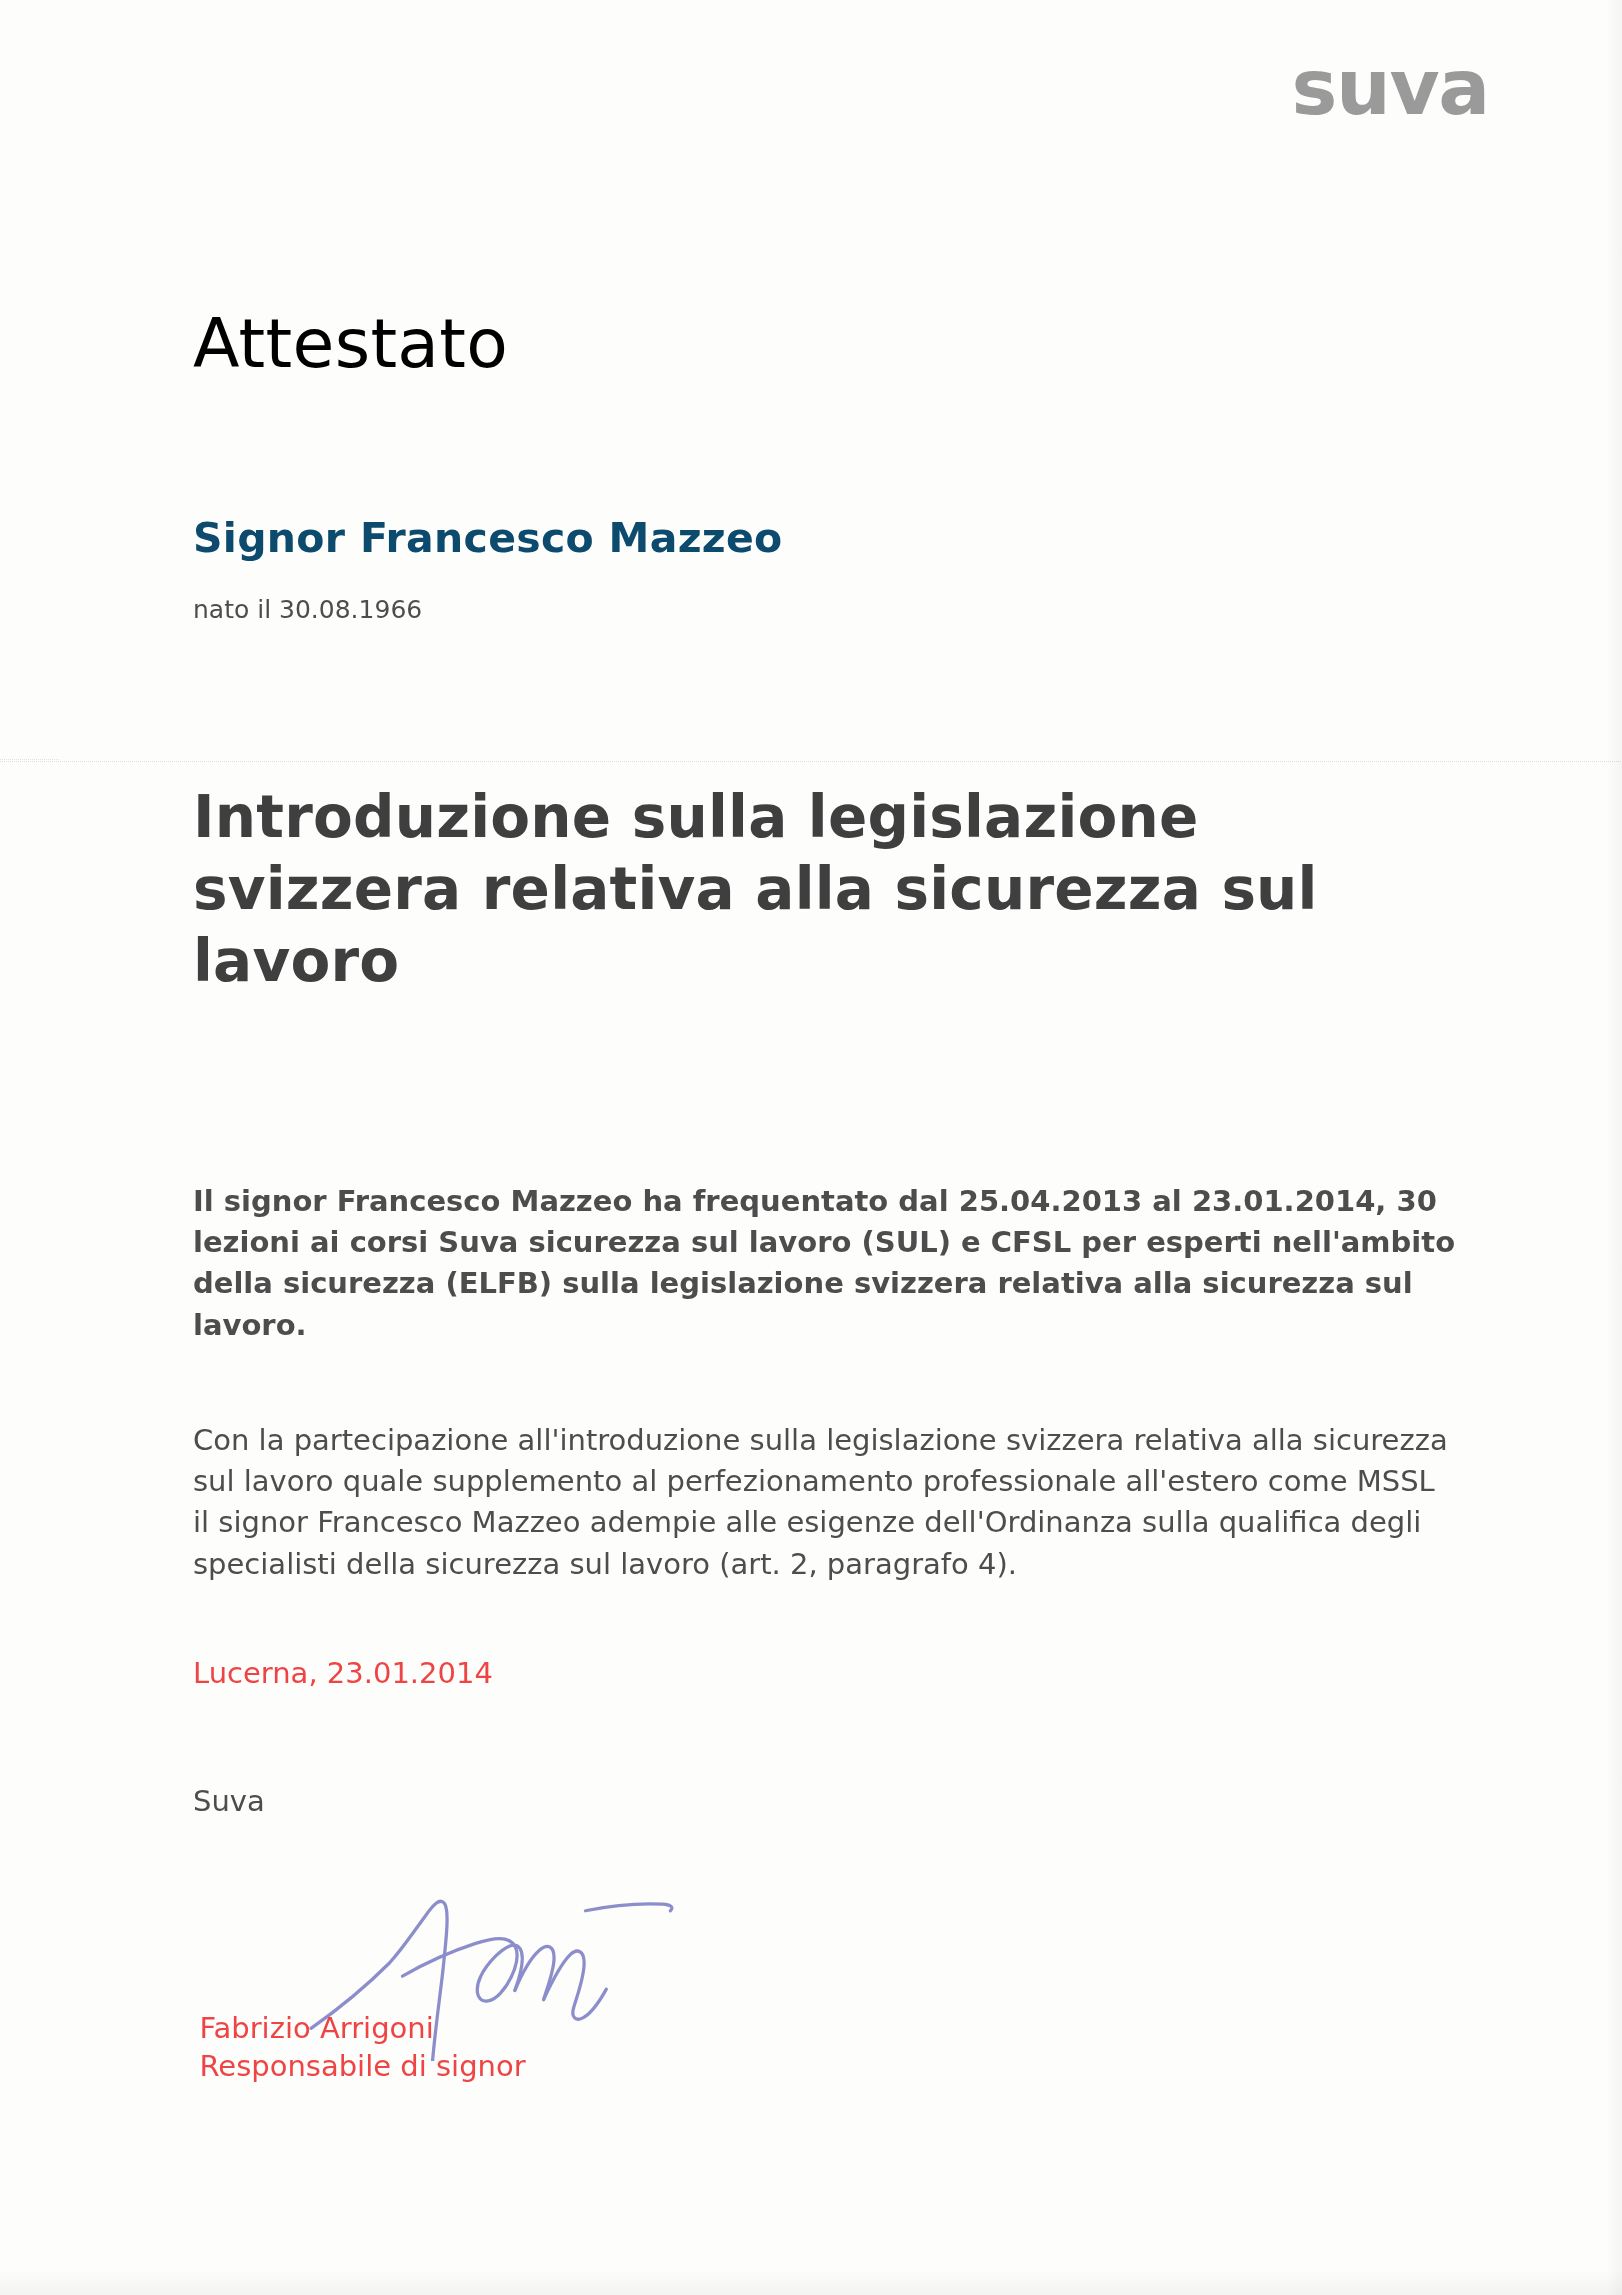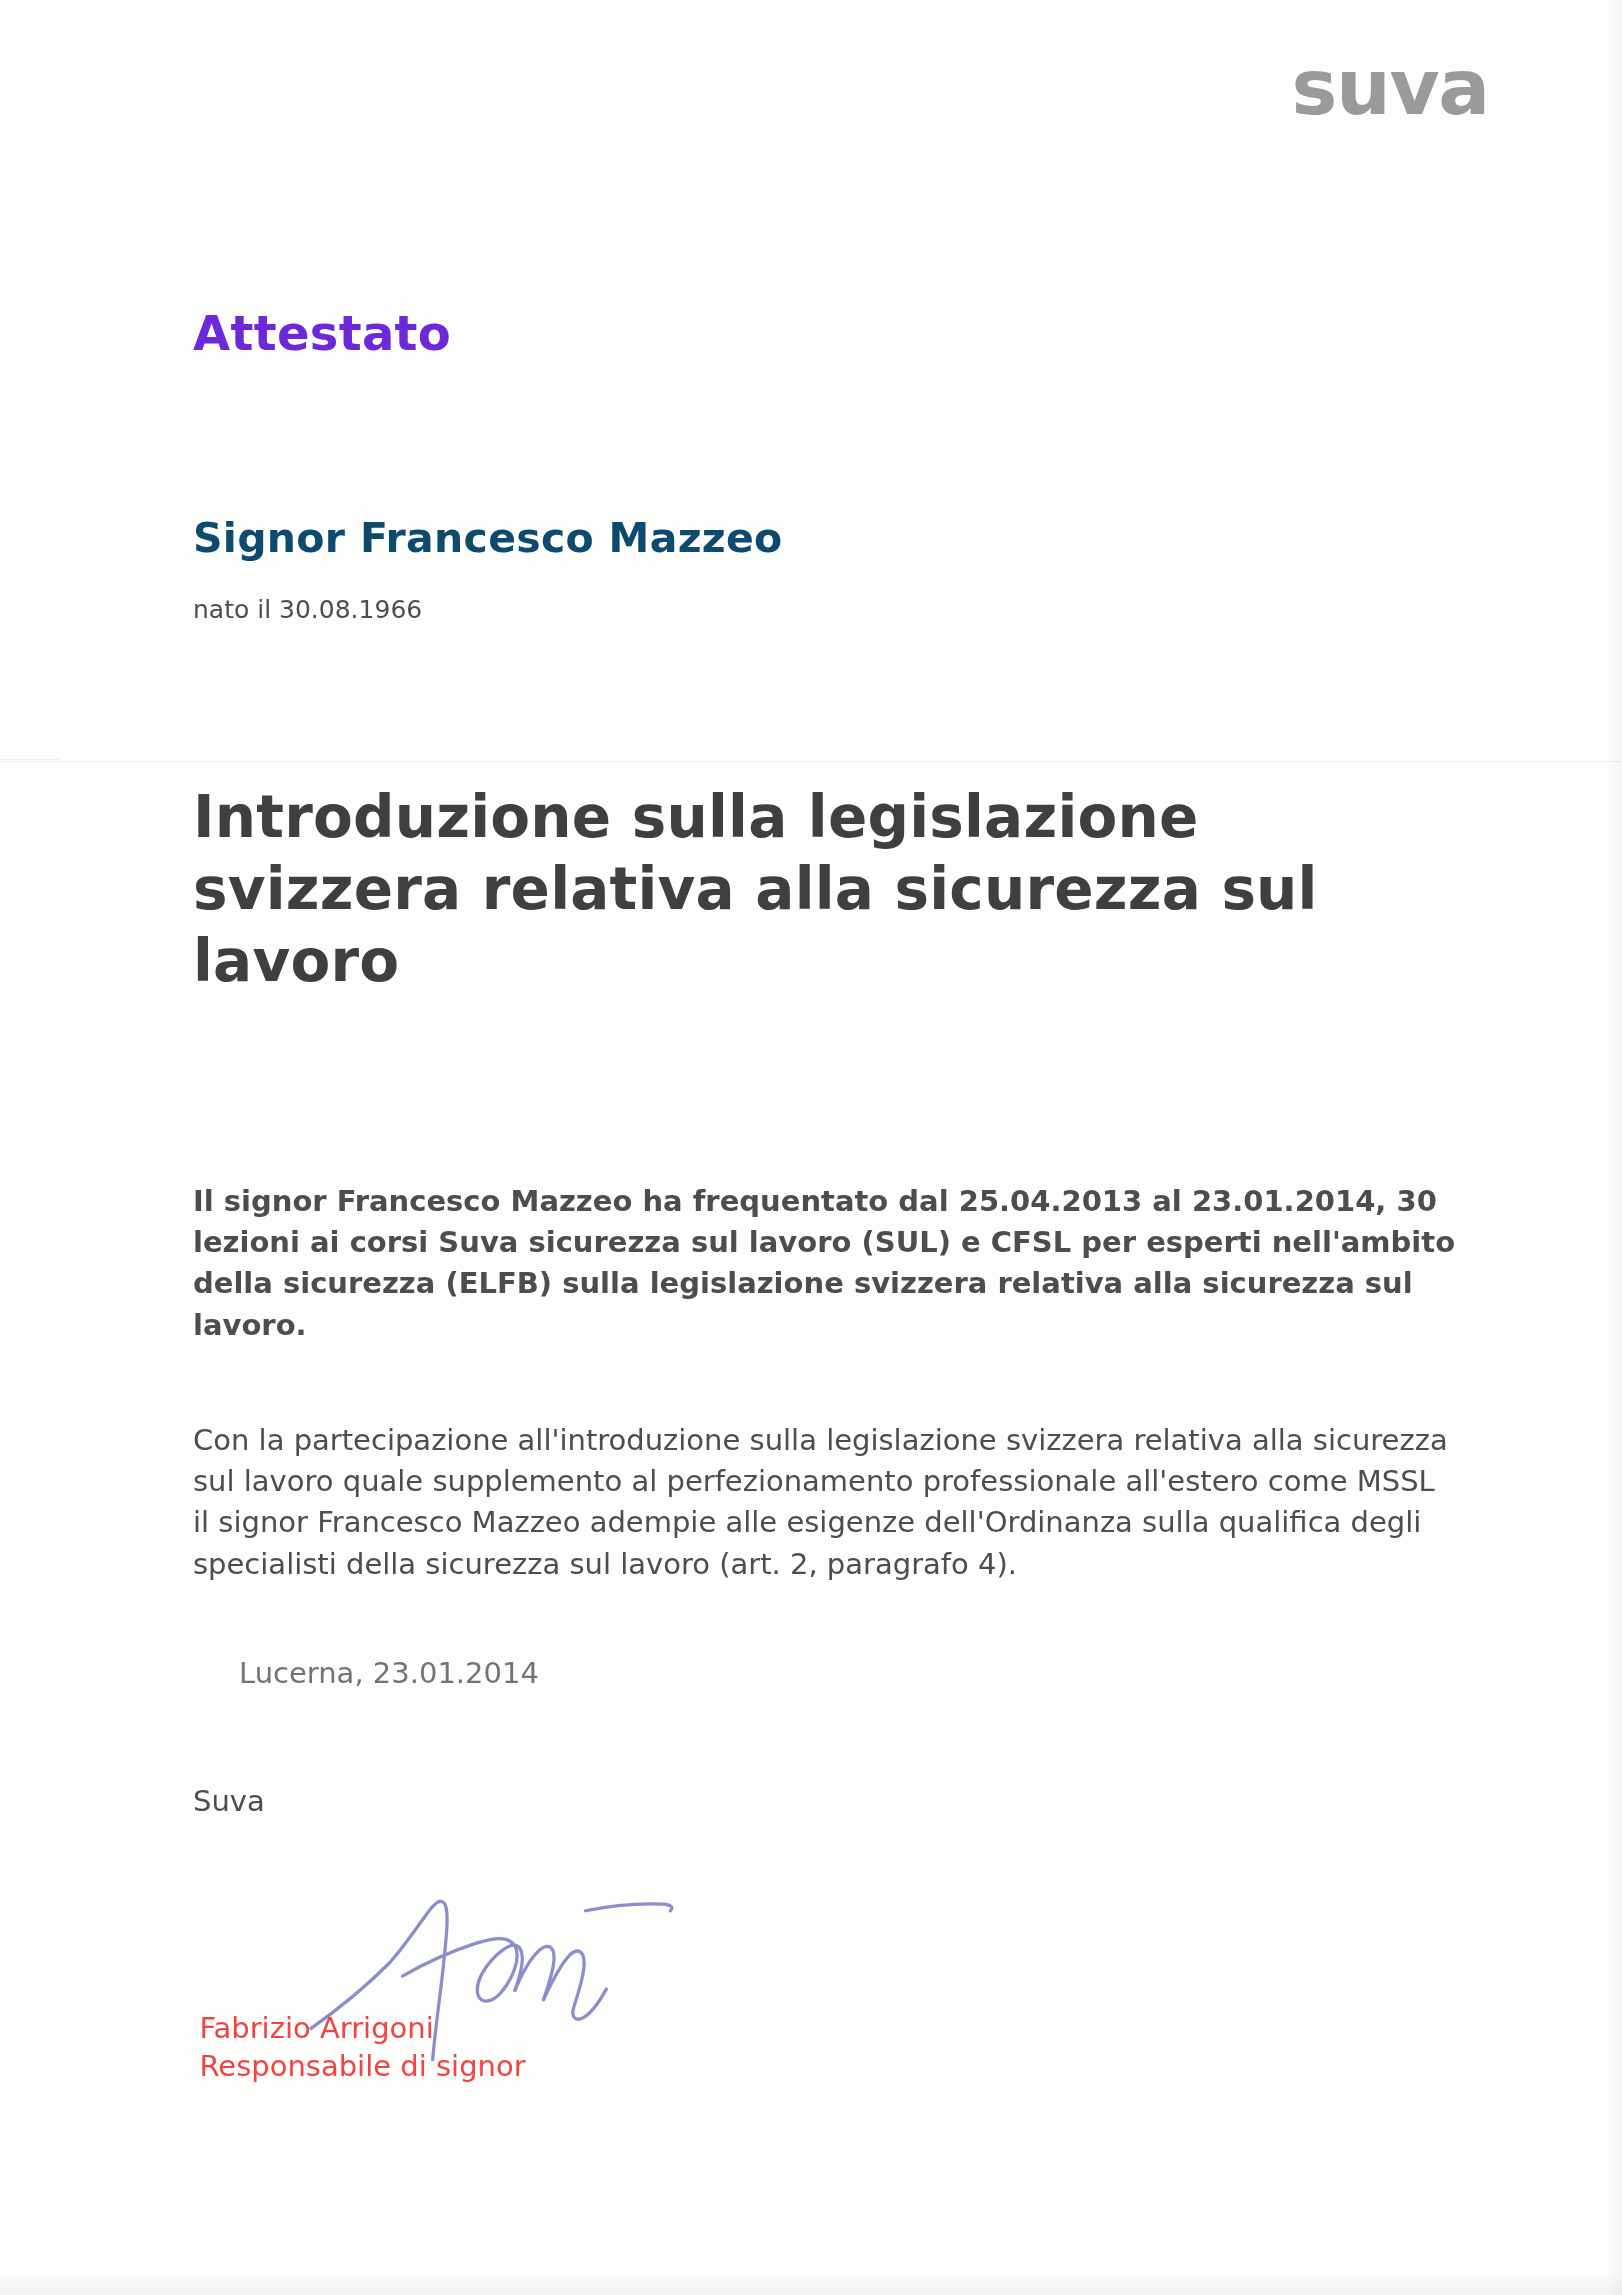--- a/index.html
+++ b/index.html
@@ -40,23 +40,23 @@
     position: absolute;
     left: 193px;
     top: 0;
     width: 1276px;
   }
 
   .doc-title {
     position: absolute;
     top: 308px;
     left: 0;
-    font-size: 48px;
-    font-weight: bold;
-    color: #6d28d9;
+    font-size: 68px;
+    font-weight: normal;
+    color: #000000;
     letter-spacing: 0.3px;
     line-height: 1.05;
   }
 
   .recipient-name {
     position: absolute;
     top: 514px;
     left: 0;
     font-size: 41px;
     font-weight: bold;
@@ -105,22 +105,21 @@
     color: #4d4d4d;
   }
   .para-1 { top: 1181px; font-weight: bold; }
   .para-2 { top: 1374px; margin-top: 46px; }
 
   .place-date {
     position: absolute;
     top: 1656px;
     left: 0;
     font-size: 29px;
-    color: #737373;
-    margin-left: 46px;
+    color: #ef4444;
   }
 
   .signer-org {
     position: absolute;
     top: 1783px;
     left: 0;
     font-size: 29px;
     line-height: 1.3;
     color: #4d4d4d;
   }

